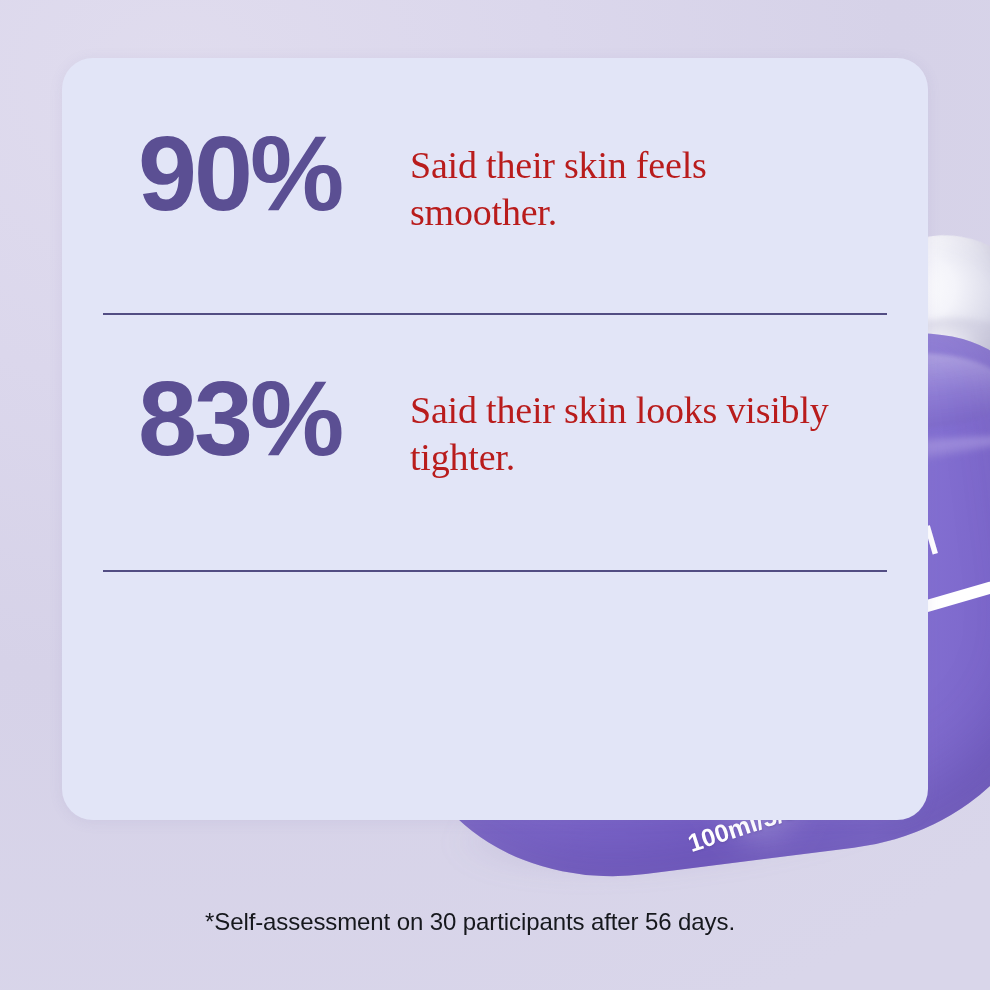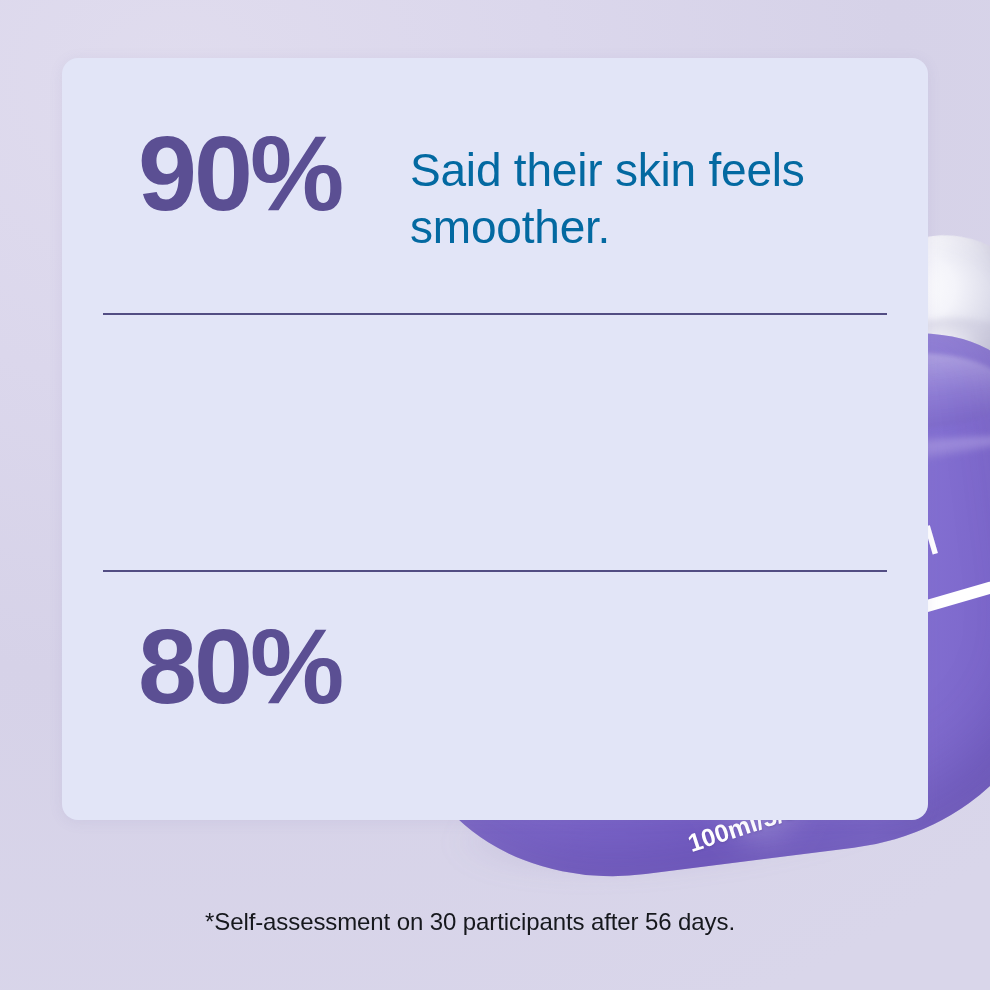--- a/index.html
+++ b/index.html
@@ -175,21 +175,21 @@
   }
 
   
   #stats-card {
     position: absolute;
     left: 62px;
     top: 58px;
     width: 866px;
     height: 762px;
     background: #e2e5f7;
-    border-radius: 16px;
+    border-radius: 31px;
     box-shadow: 0 2px 14px rgba(120,110,165,0.10);
     overflow: hidden;
   }
 
   .stat-list {
     position: absolute;
     left: 0;
     top: 0;
     width: 100%;
     height: 100%;
@@ -213,24 +213,24 @@
     font-weight: 700;
     font-size: 106px;
     line-height: 1.0;
     letter-spacing: -3px;
     width: 272px;
     flex: 0 0 272px;
     white-space: nowrap;
   }
 
   .stat-text {
-    color: #0369a1;
-    font-family: Liberation Sans, sans-serif;
+    color: #b91c1c;
+    font-family: Liberation Serif, serif;
     font-weight: 400;
-    font-size: 46px;
+    font-size: 38px;
     line-height: 1.23;
     padding-top: 22px;
     letter-spacing: -0.2px;
     max-width: 430px;
   }
 
   .stat-divider {
     position: absolute;
     left: 41px;
     width: 784px;
@@ -278,25 +278,28 @@
   <div id="stats-card">
     <div class="stat-list">
 
       <div class="stat-row" data-row="0">
         <div class="stat-number">90%</div>
         <div class="stat-text">Said their skin feels smoother.</div>
       </div>
 
       <div class="stat-divider" data-div="0"></div>
 
+      <div class="stat-row" data-row="1">
+        <div class="stat-number">83%</div>
+        <div class="stat-text">Said their skin looks visibly tighter.</div>
+      </div>
 
       <div class="stat-divider" data-div="1"></div>
 
       <div class="stat-row" data-row="2">
-        <div class="stat-number">80%</div>
       </div>
 
     </div>
   </div>
 
   <div id="footnote">*Self-assessment on 30 participants after 56 days.</div>
 
 </div>
 
 </body></html>

